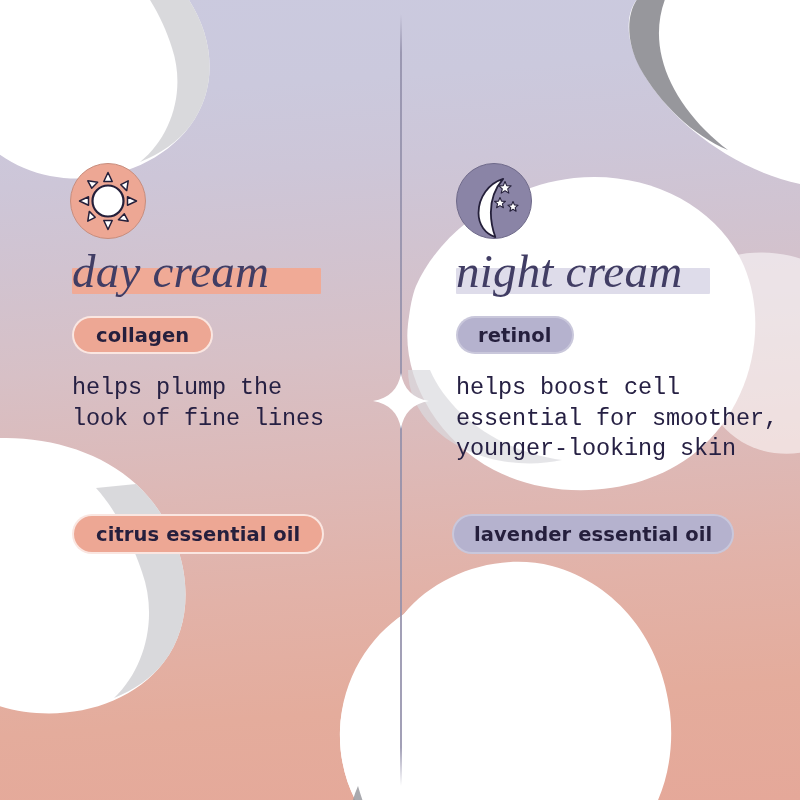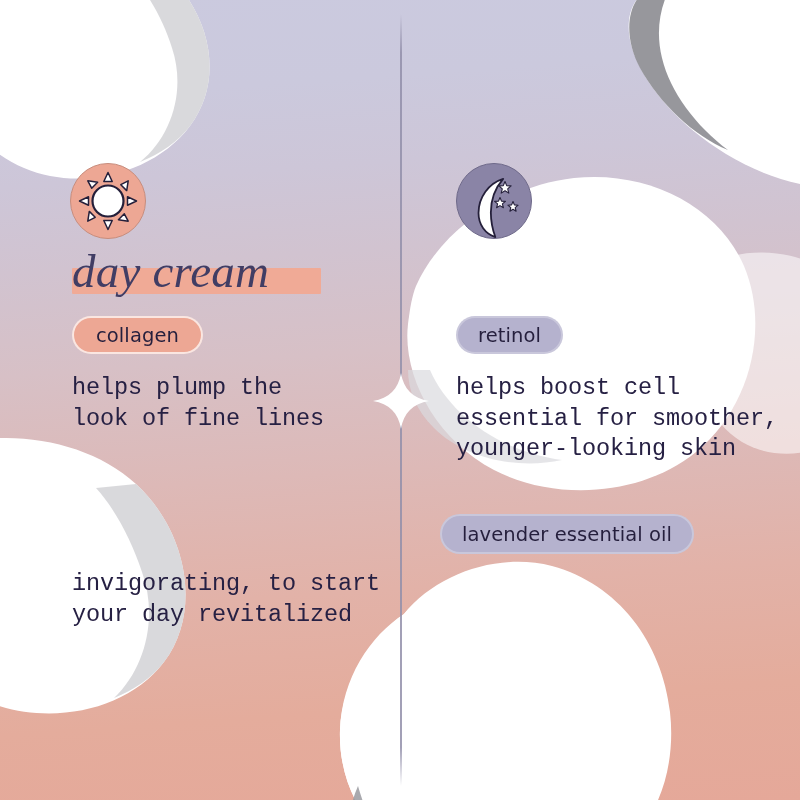--- a/index.html
+++ b/index.html
@@ -54,30 +54,30 @@
     font-family:"Liberation Serif", serif;
     font-style:italic;font-weight:400;
     font-size:47px;line-height:1.06;
     color:#413d64;letter-spacing:.2px;white-space:nowrap;
   }
 
   .pill{
     position:absolute;display:inline-flex;align-items:center;justify-content:center;
     border-radius:40px;color:#251f3d;
     font-family:"DejaVu Sans", sans-serif;
-    font-weight:400;font-size:19.5px;letter-spacing:.1px;
+    font-weight:700;font-size:19.5px;letter-spacing:.1px;
     white-space:nowrap;
   }
   .pill.salmon{background:#eda794;border:2px solid rgba(255,255,255,.72);}
   .pill.lav{background:#b5b2ce;border:2px solid rgba(255,255,255,.28);align-items:center;}
 
   #pill-collagen{left:72px;top:280px;height:34px;padding:0 22px;}
   #pill-retinol{left:56px;top:280px;height:34px;padding:0 20px;}
   #pill-citrus{left:72px;top:478px;height:36px;padding:0 22px;}
-  #pill-lavender{left:40px;top:478px;height:36px;padding:0 20px;}
+  #pill-lavender{left:52px;top:478px;height:36px;padding:0 20px;}
 
   .body-text{
     position:absolute;margin:0;
     font-family:Liberation Mono, monospace;
     font-weight:400;font-size:23.5px;line-height:1.30;
     color:#262043;letter-spacing:-.1px;white-space:pre-line;
   }
   #day-desc-1{left:72px;top:337px;}
   #night-desc-1{left:56px;top:337px;}
   #day-desc-2{left:72px;top:533px;}
@@ -179,42 +179,47 @@
       <h1 class="heading">day cream</h1>
     </div>
 
     <div class="pill salmon" id="pill-collagen">
       <span>collagen</span>
     </div>
 
     <p class="body-text" id="day-desc-1">helps plump the
 look of fine lines</p>
 
-
-    <p class="body-text" id="day-desc-2">invigorating, to start
-your day revitalized</p>
+    <div class="pill salmon" id="pill-citrus">
+      <span>citrus essential oil</span>
+    </div>
+
   </div>
 
   <div class="col" id="col-night">
 
     <div class="badge-icon" id="moon-badge">
       <svg viewBox="0 0 74 74" width="74" height="74">
         <path d="M41 13 C28 17 19 29.5 19 43.5 C19 54 25 62 34 65
                C31.5 58 30 50 30 43 C30 31 34 21 41 13 Z" fill="#ffffff" stroke="#241f3a" stroke-width="1.6" stroke-linejoin="round" transform="translate(-2,-2) scale(1.12) translate(2,2)"></path>
         <g fill="#ffffff" stroke="#241f3a" stroke-width="1.1" stroke-linejoin="round">
           <path d="M48 17.5 L49.7 21.6 L54.1 21.9 L50.7 24.8 L51.8 29.1
                    L48 26.7 L44.2 29.1 L45.3 24.8 L41.9 21.9 L46.3 21.6 Z"></path>
           <path d="M43 33.5 L44.5 37.1 L48.4 37.4 L45.4 39.9 L46.4 43.7
                    L43 41.6 L39.6 43.7 L40.6 39.9 L37.6 37.4 L41.5 37.1 Z"></path>
           <path d="M56 37.5 L57.4 40.9 L61.1 41.2 L58.2 43.6 L59.1 47.2
                    L56 45.2 L52.9 47.2 L53.8 43.6 L50.9 41.2 L54.6 40.9 Z"></path>
         </g>
       </svg>
     </div>
 
+    <div class="heading-wrap" id="night-heading-wrap">
+      <div class="hl-bar" id="night-hl"></div>
+      <h1 class="heading">night cream</h1>
+    </div>
 
     <div class="pill lav" id="pill-retinol">
       <span>retinol</span>
     </div>
 
     <p class="body-text" id="night-desc-1">helps boost cell
 essential for smoother,
 younger-looking skin</p>
 
     <div class="pill lav" id="pill-lavender">

